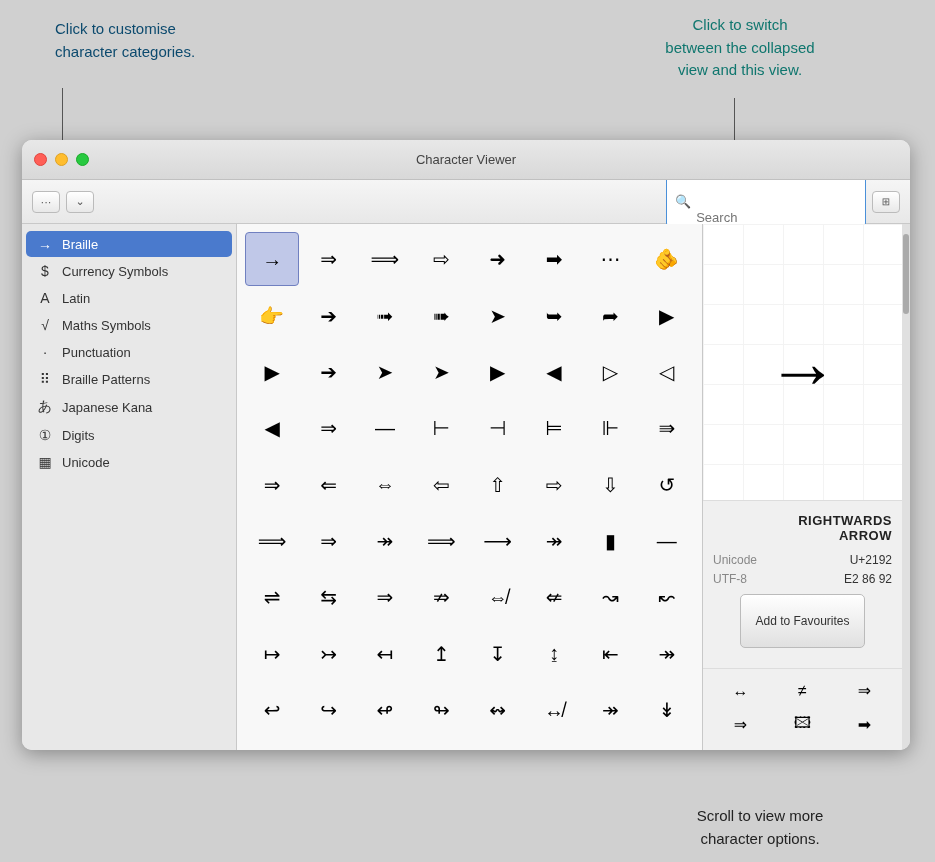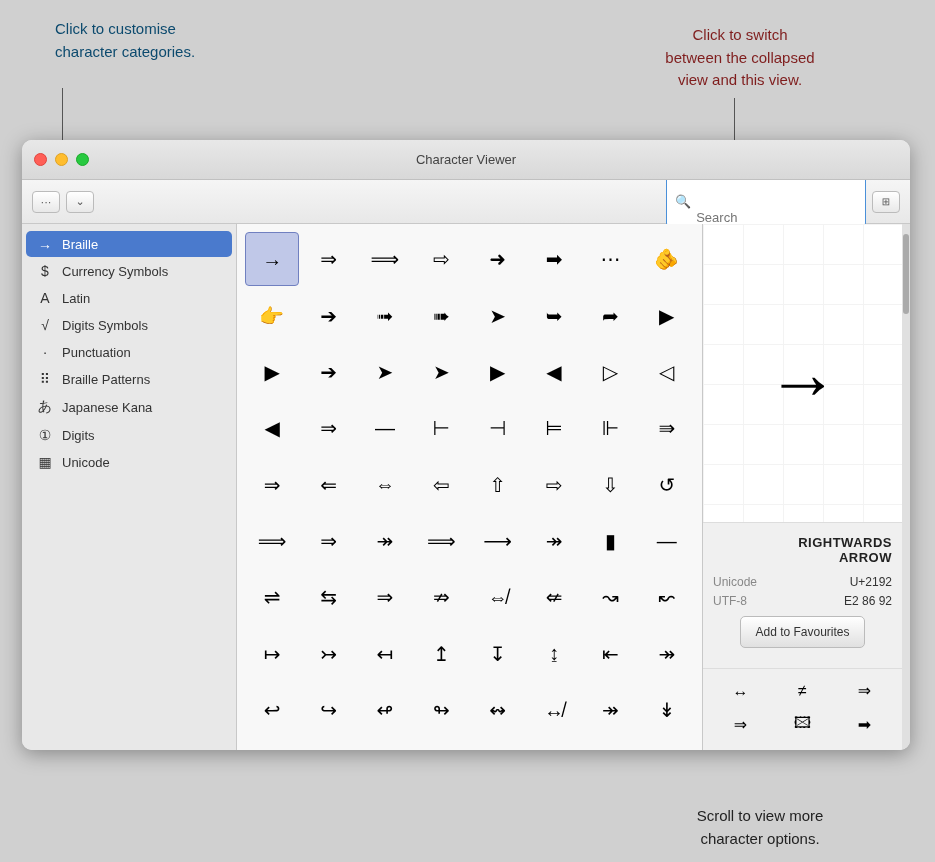--- a/index.html
+++ b/index.html
@@ -16,24 +16,24 @@
       top: 18px;
       left: 55px;
       font-size: 15px;
       color: #0c4a6e;
       line-height: 1.5;
       width: 220px;
     }
 
     .annotation-top-right {
       position: absolute;
-      top: 24px;
+      top: 14px;
       right: 80px;
       font-size: 15px;
-      color: #7f1d1d;
+      color: #0f766e;
       line-height: 1.5;
       text-align: center;
       width: 230px;
     }
 
     .annotation-bottom-right {
       position: absolute;
       bottom: 12px;
       right: 60px;
       font-size: 15px;
@@ -311,21 +311,21 @@
       font-weight: 500;
     }
 
     .detail-value {
       color: #333;
     }
 
     .add-fav-btn {
       display: block;
       margin: 8px auto;
-      padding: 8px 14px;
+      padding: 19px 14px;
       background: linear-gradient(to bottom, #fff, #e0e0e0);
       border: 1px solid #bbb;
       border-radius: 5px;
       font-size: 12px;
       cursor: pointer;
       color: #333;
     }
 
     .detail-bottom {
       border-top: 1px solid #ddd;
@@ -409,21 +409,21 @@
         <div class="sidebar-item">
           <span class="sidebar-icon">$</span>
           <span>Currency Symbols</span>
         </div>
         <div class="sidebar-item">
           <span class="sidebar-icon">A</span>
           <span>Latin</span>
         </div>
         <div class="sidebar-item">
           <span class="sidebar-icon">√</span>
-          <span>Digits Symbols</span>
+          <span>Maths Symbols</span>
         </div>
         <div class="sidebar-item">
           <span class="sidebar-icon">·</span>
           <span>Punctuation</span>
         </div>
         <div class="sidebar-item">
           <span class="sidebar-icon">⠿</span>
           <span>Braille Patterns</span>
         </div>
         <div class="sidebar-item">

